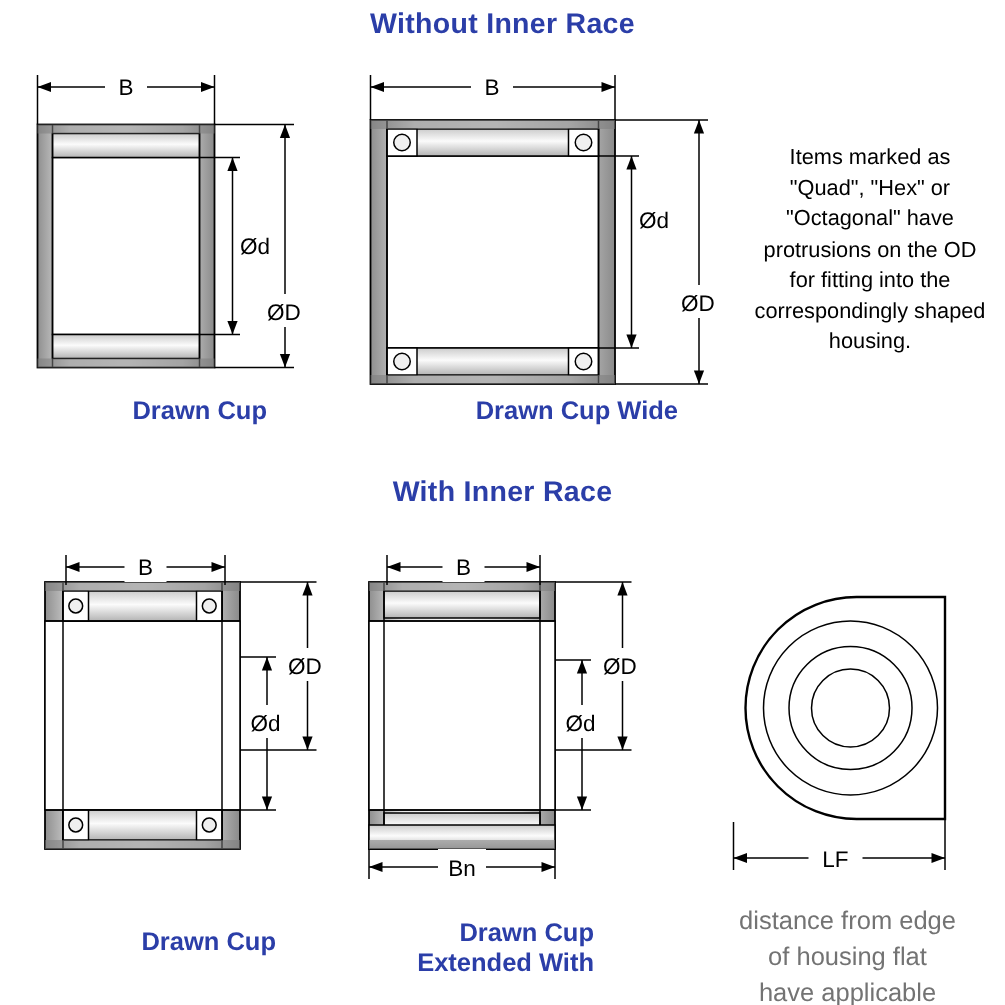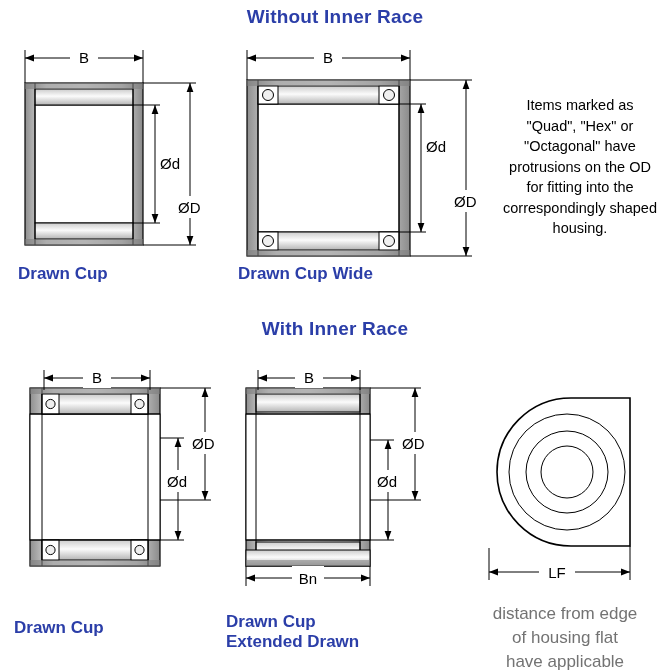--- a/index.html
+++ b/index.html
@@ -29,21 +29,21 @@
     letter-spacing: .2px;
   }
   #title-without { top: 6px; left: 0; }
   #title-with { top: 318px; left: 0; }
 
   .caption {
     position: absolute;
     color: #2b3ea8;
     font-size: 17px;
     font-weight: bold;
-    text-align: left;
+    text-align: right;
     line-height: 1.15;
   }
 
   .note {
     position: absolute;
     color: #000000;
     font-size: 14.5px;
     line-height: 1.42;
     text-align: center;
     width: 160px;
@@ -323,27 +323,27 @@
       <path d="M630,572 l-9,-3.4 v6.8 z" fill="#000"></path>
       <line x1="489" y1="548" x2="489" y2="580" class="lw"></line>
       <line x1="630" y1="546" x2="630" y2="580" class="lw"></line>
       <rect x="539" y="560" width="36" height="22" fill="#ffffff" stroke="none"></rect>
       <text class="dimtxt" x="557" y="578" text-anchor="middle">LF</text>
     </g>
   </svg>
 
   <div class="caption" style="left: 18px; top: 264px; width: 160px;">Drawn Cup</div>
 
-  <div class="caption" style="left: 238px; top: 264px; width: 200px;">Drawn Cup Wide</div>
+  <div class="caption" style="left: 252px; top: 264px; width: 200px;">Drawn Cup Wide</div>
 
   <div class="caption" style="left: 14px; top: 618px; width: 170px;">Drawn Cup</div>
 
   <div class="caption" style="left: 226px; top: 612px; width: 170px;">
     <span>Drawn Cup</span><br>
-    <span>Extended Drawn</span>
+    <span>Extended With</span>
   </div>
 
   <div class="note" style="left: 500px; top: 95px;">Items marked as "Quad", "Hex" or "Octagonal" have protrusions on the OD for fitting into the correspondingly shaped housing.</div>
 
   <div class="flatnote" style="left: 480px; top: 602px;">
     <span>distance from edge</span><br>
     <span>of housing flat</span><br>
     <span>have applicable</span>
   </div>
 

